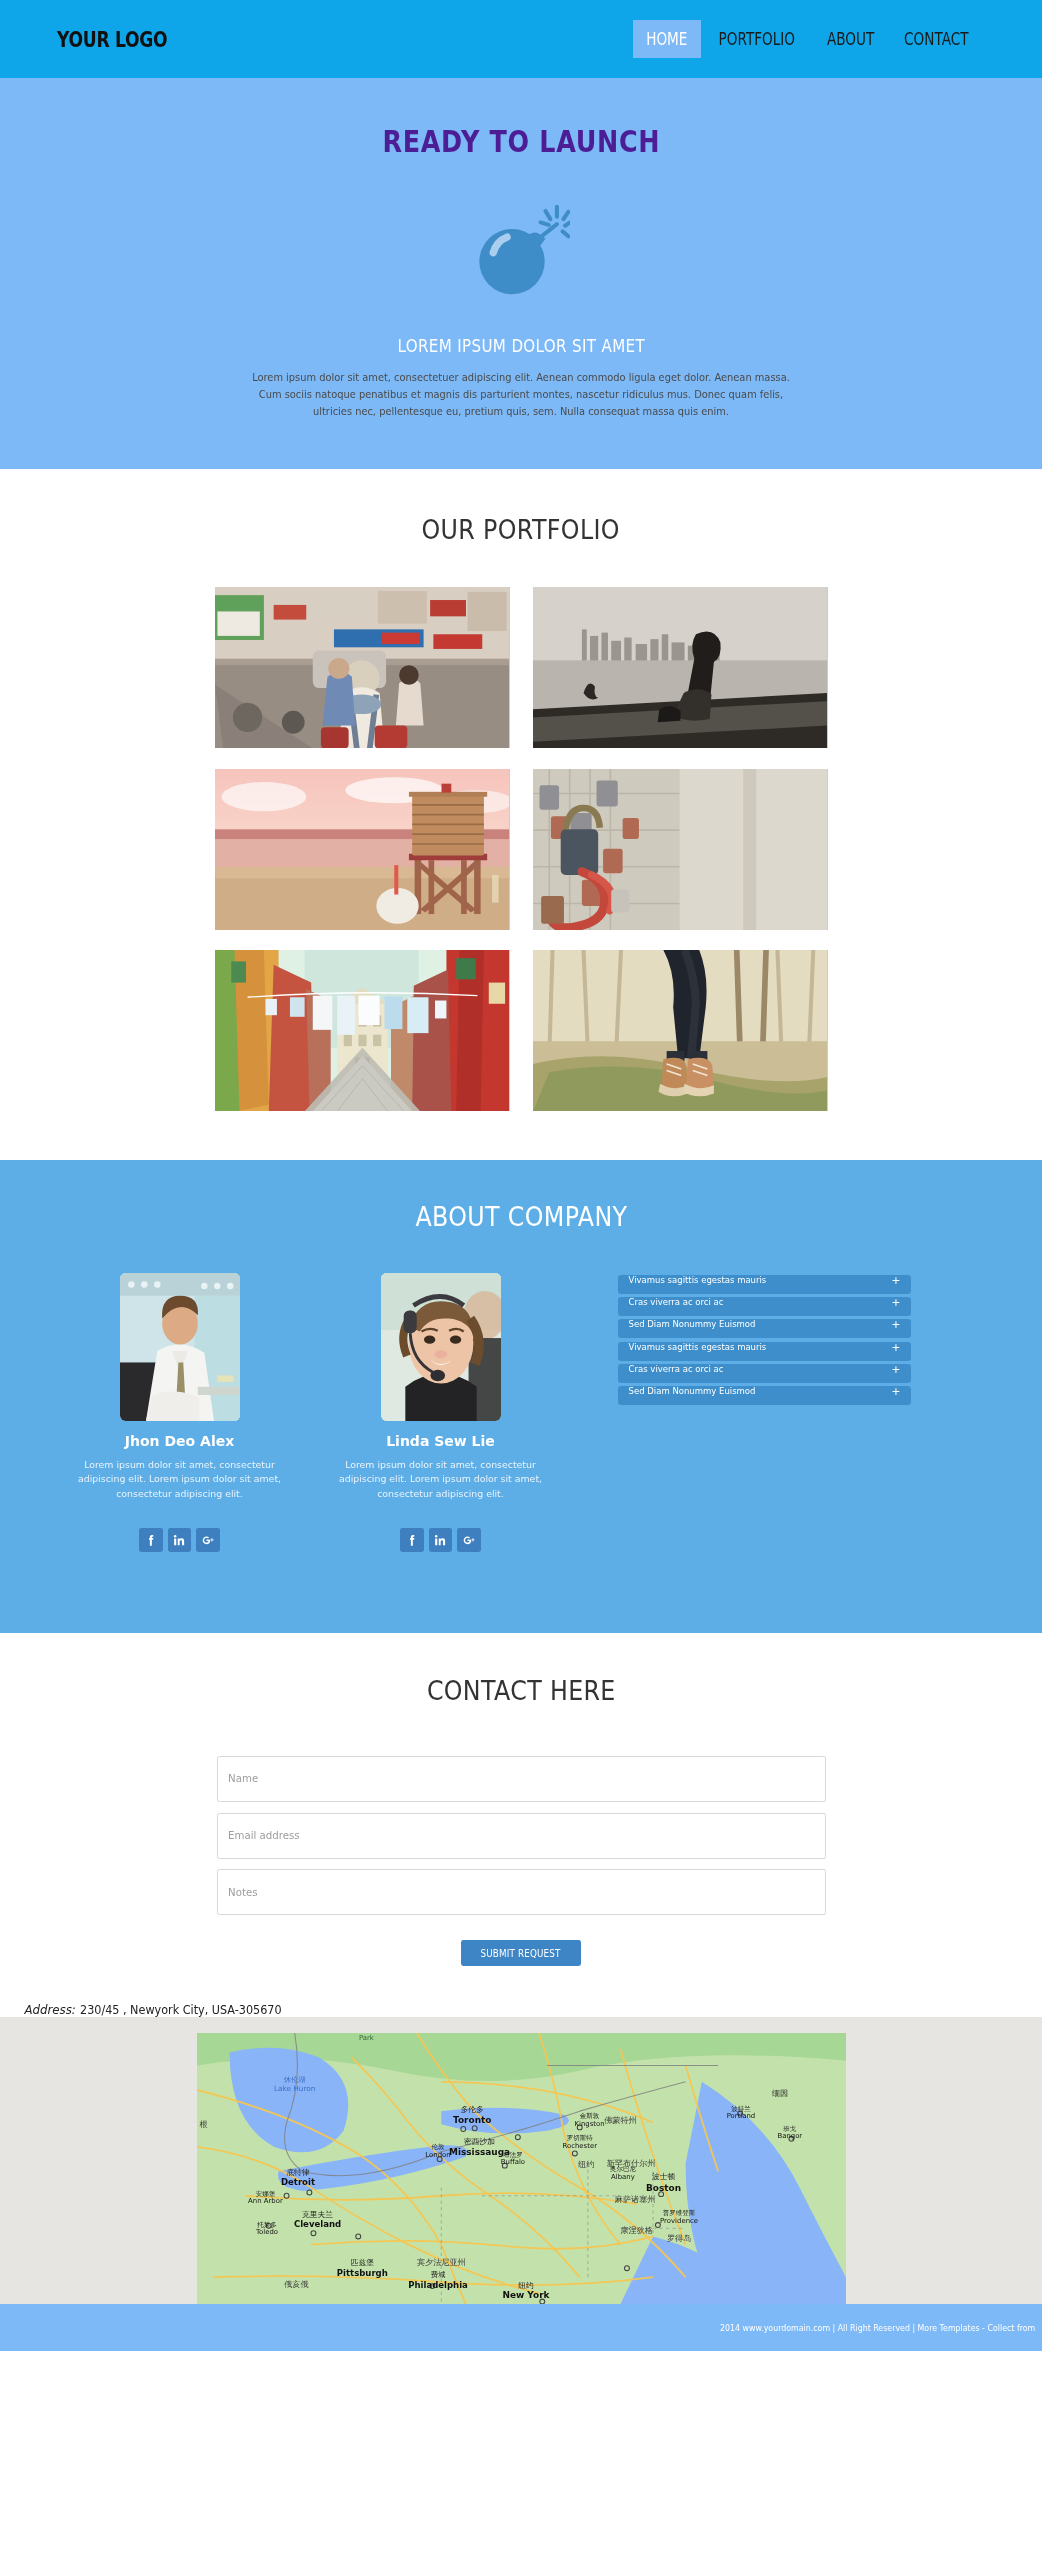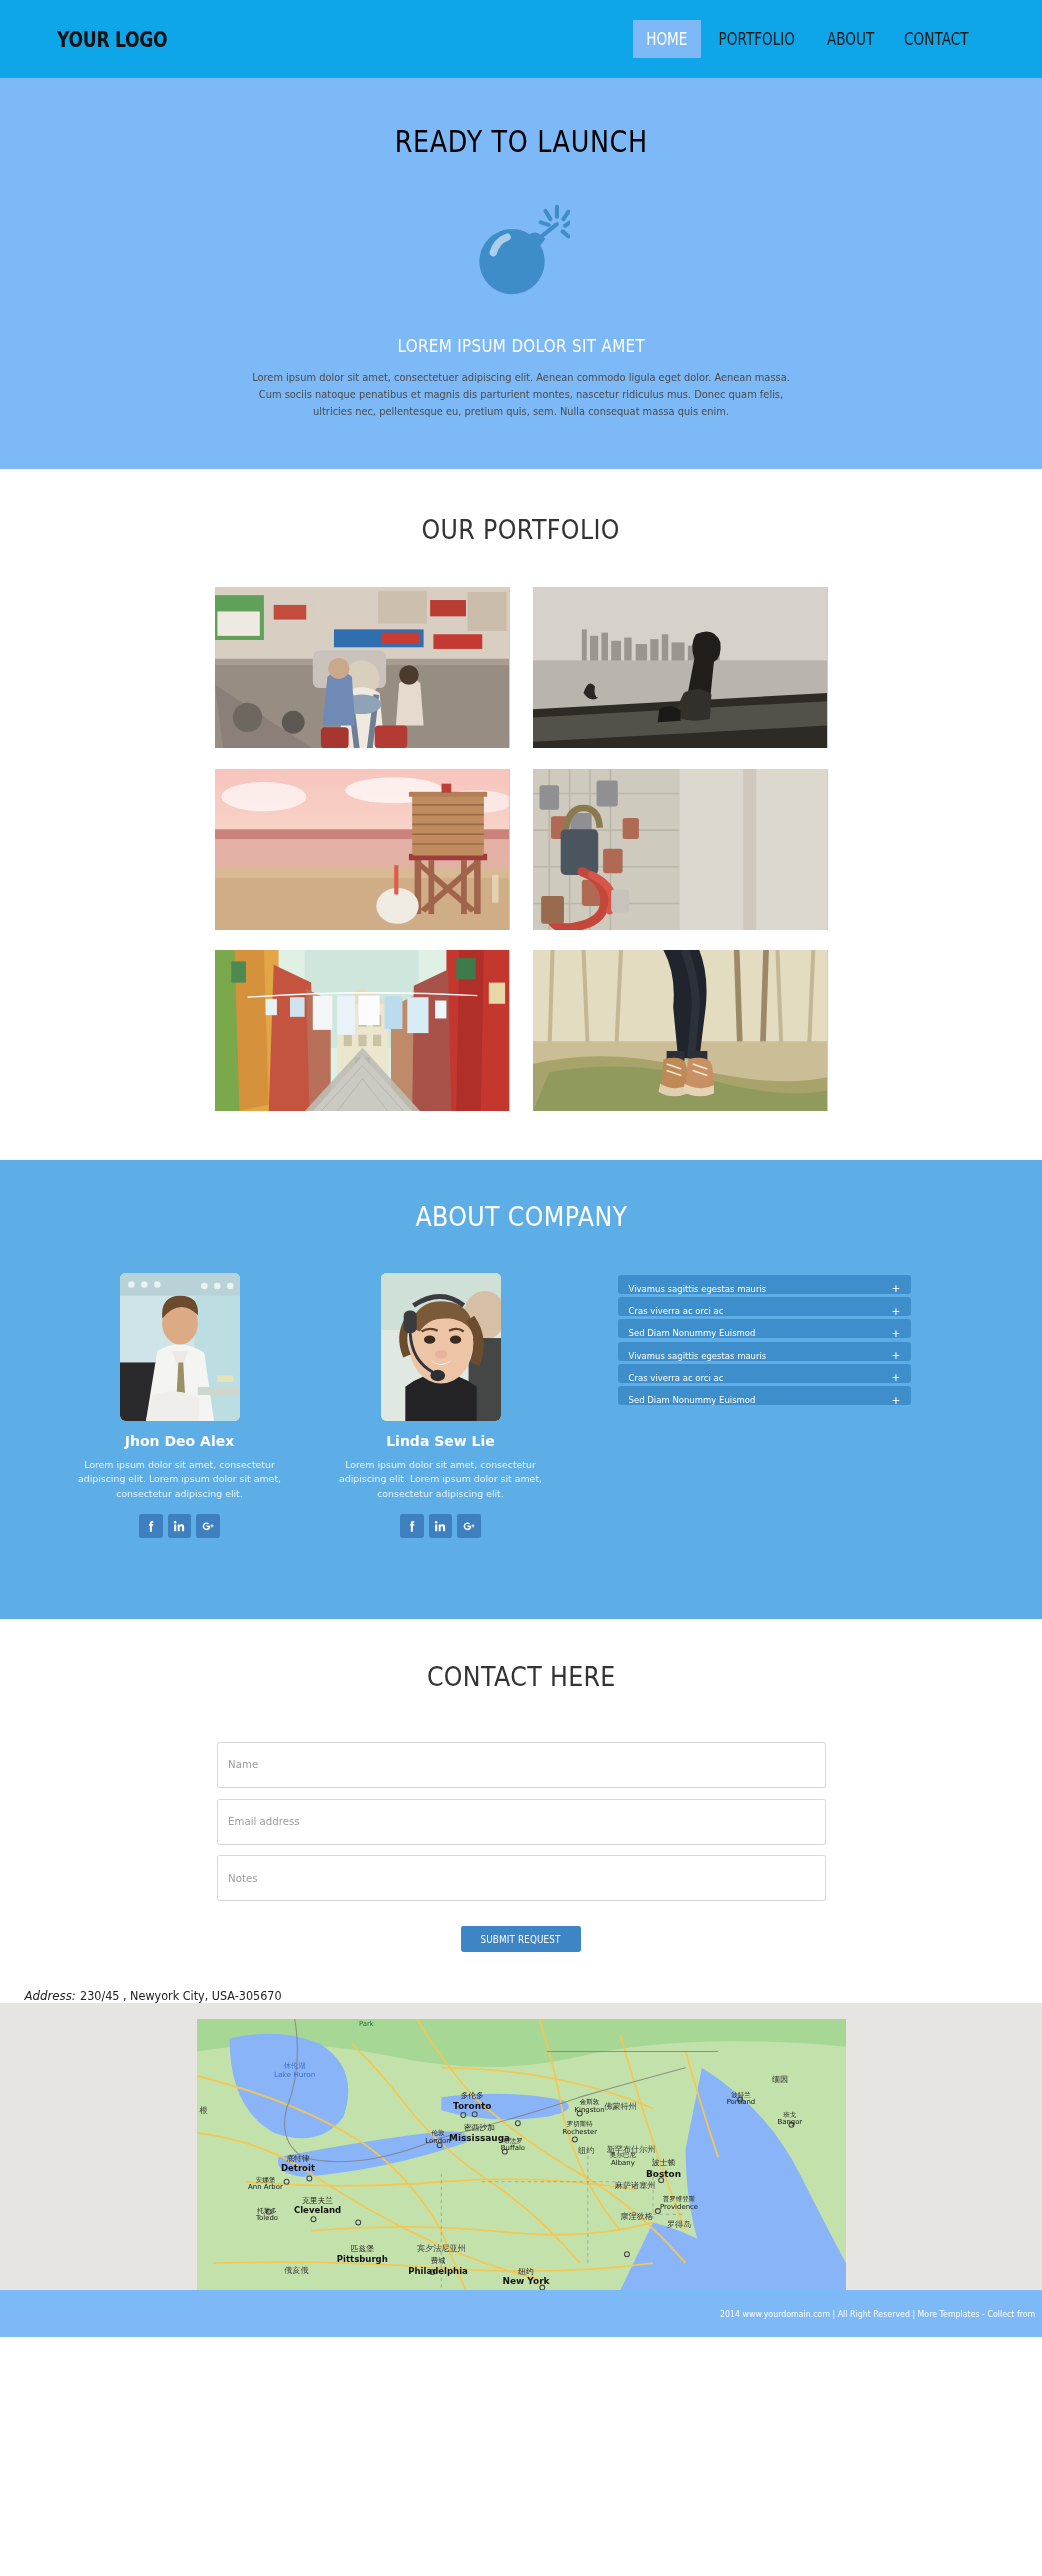--- a/index.html
+++ b/index.html
@@ -56,22 +56,22 @@
 
   
   .hero {
     background: #7db9f7;
     padding: 45px 0 49px;
     text-align: center;
   }
   .hero-title {
     font-family: "DejaVu Sans", sans-serif;
     font-size: 31px;
-    font-weight: 400;
-    color: #000000;
+    font-weight: 700;
+    color: #4c1d95;
     letter-spacing: 0.8px;
     margin-bottom: 39px;
   }
   .hero-title span { display:inline-block; transform: scaleX(0.82); }
   .bomb-wrap {
     height: 106px;
     display: flex;
     align-items: center;
     justify-content: center;
     margin-bottom: 31px;
@@ -159,21 +159,21 @@
     font-weight: bold;
     font-size: 14px;
     color: #ffffff;
     margin-bottom: 9px;
   }
   .member-bio {
     font-family: "DejaVu Sans", sans-serif;
     font-size: 9.4px;
     line-height: 1.55;
     color: #e9f4fd;
-    margin-bottom: 13px;
+    margin-bottom: 27px;
     padding: 0 9.8px;
   }
   .socials {
     display: flex;
     justify-content: center;
     gap: 4.9px;
   }
   .soc-btn {
     width: 23.6px; height: 23.6px;
     background: #3e7fc0;
@@ -185,21 +185,21 @@
     width: 293px;
     margin-left: 47px;
     padding-top: 1.6px;
   }
   .acc-item {
     background: #3e8ecb;
     border-radius: 3.3px;
     height: 19px;
     margin-bottom: 3.3px;
     display: flex;
-    align-items: flex-end;
+    align-items: flex-start;
     padding: 0 10.6px;
     cursor: pointer;
   }
   .acc-label {
     flex: 1;
     font-family: "DejaVu Sans", sans-serif;
     font-size: 8.5px;
     color: #ffffff;
   }
   .acc-plus {

